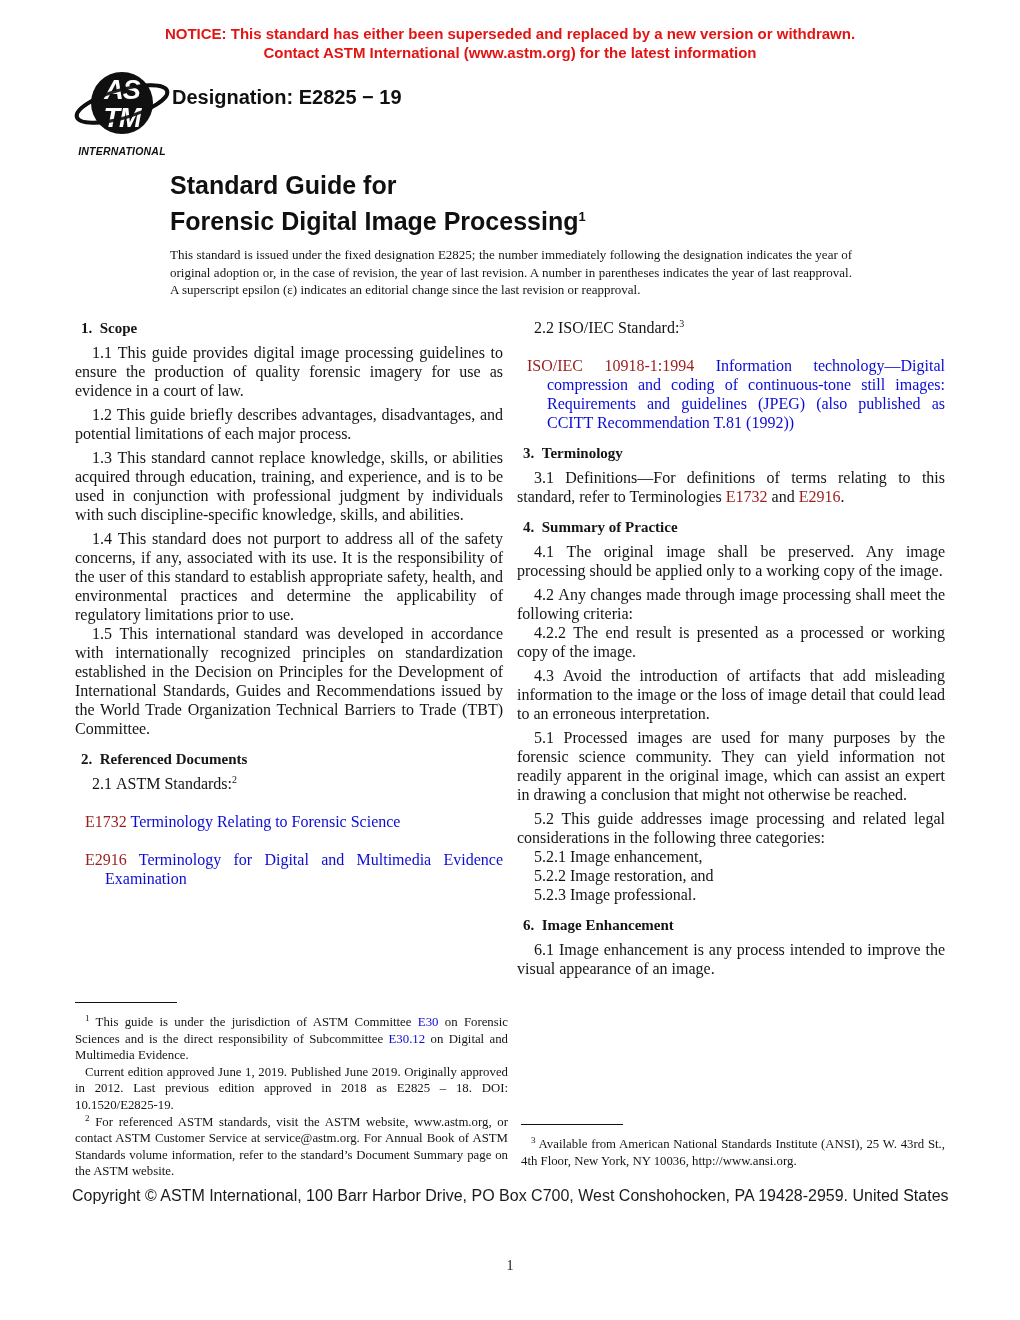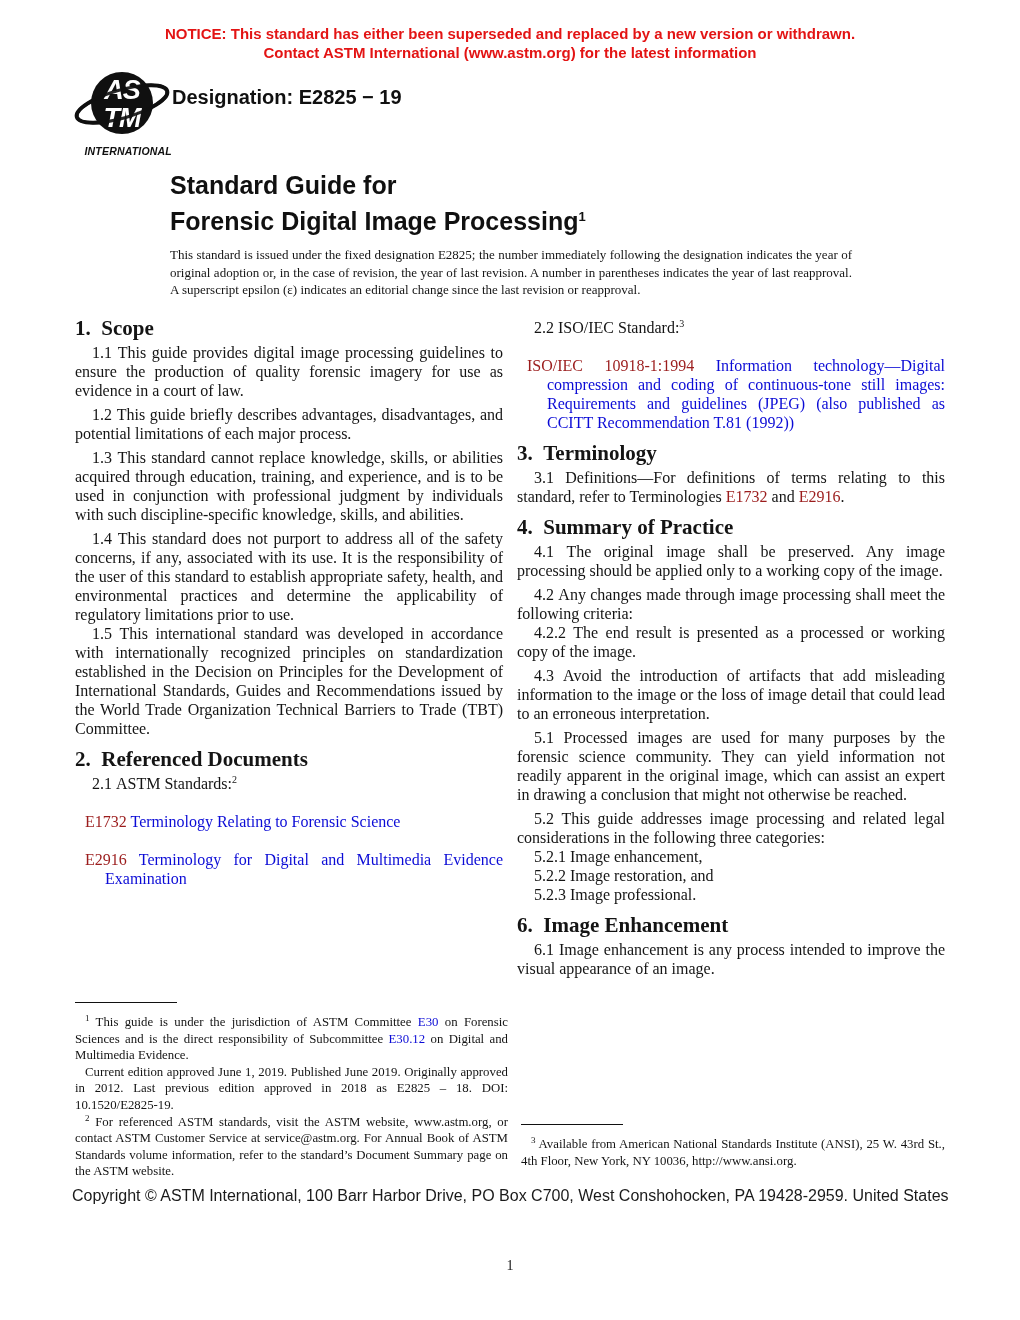--- a/index.html
+++ b/index.html
@@ -5,37 +5,37 @@
   html,body{margin:0;padding:0;background:#ffffff;}
   .page{position:relative;width:1020px;height:1320px;background:#fff;
         font-family:"Liberation Serif",serif;color:#141414;overflow:hidden;}
 
   .notice{position:absolute;top:24px;left:0;width:100%;text-align:center;
           font-family:"Liberation Sans",sans-serif;font-weight:bold;
           font-size:15px;line-height:19px;color:var(--notice-red,#e31414);}
 
   .logo{position:absolute;left:72px;top:66px;width:100px;text-align:center;}
   .logo-sub{font-family:"Liberation Sans",sans-serif;font-weight:bold;font-style:italic;
-            font-size:10.5px;letter-spacing:.2px;margin-top:-3px;color:#101010;text-align:right;}
+            font-size:10.5px;letter-spacing:.2px;margin-top:-3px;color:#101010;}
 
   .designation{position:absolute;left:172px;top:86px;
                font-family:"Liberation Sans",sans-serif;font-weight:bold;font-size:20px;color:#101010;}
 
   .title{position:absolute;left:170px;top:170px;font-family:"Liberation Sans",sans-serif;
          font-weight:bold;font-size:25px;line-height:31px;color:#101010;}
   .title sup{font-size:13px;}
 
   .issued{position:absolute;left:170px;top:246px;width:682px;
           font-size:13px;line-height:17.5px;text-align:justify;}
 
   .columns{position:absolute;left:75px;top:318px;width:870px;display:flex;gap:14px;}
   .col{width:428px;}
   .col > :first-child{margin-top:0;}
 
-  .sec-heading{font-weight:bold;font-size:21px;line-height:20px;margin:11px 0 5px 0;}
+  .sec-heading{font-weight:bold;font-size:15px;line-height:20px;margin:11px 0 5px 6px;}
   .body-para{font-size:16px;line-height:19px;text-align:justify;text-indent:17px;margin-top:5px;}
   .body-para.tight{margin-top:0;}
   .ref-entry{font-size:16px;line-height:19px;text-align:justify;
              padding-left:30px;text-indent:-20px;margin-top:19px;}
 
   .seg-n{}
   .seg-i{}
   .seg-red{color:var(--link-red,#9b1c1c);}
   .seg-blue{color:var(--link-blue,#0b0bd6);}
   sup.seg-sup{font-size:10px;line-height:0;}

